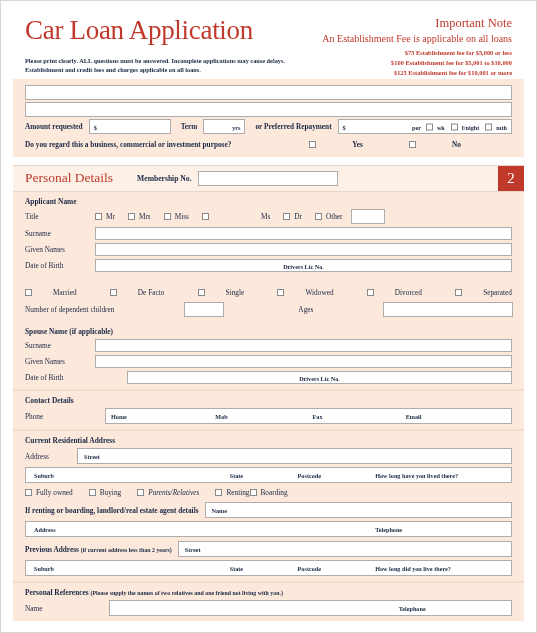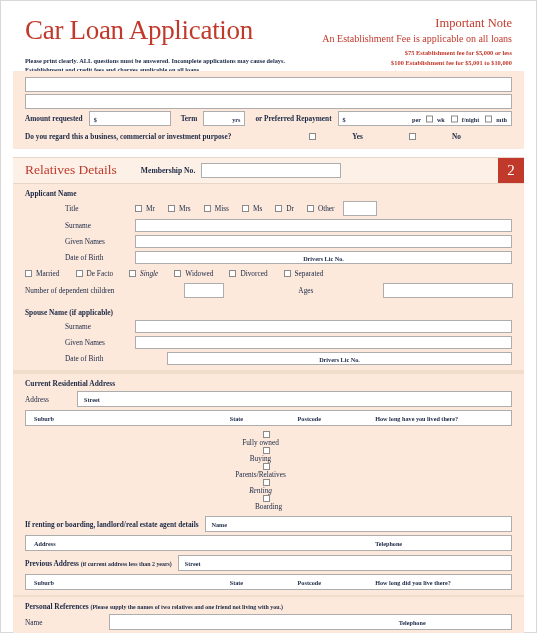--- a/index.html
+++ b/index.html
@@ -14,21 +14,21 @@
     width: 537px; height: 633px;
     background: #ffffff;
     border: 1px solid #d8d8d8;
     padding: 0;
   }
 
   
   .doc-header {
     position: relative;
     padding: 16px 24px 6px 24px;
-    height: 70px;
+    height: 78px;
   }
   .title {
     color: #c0392b;
     font-size: 27px;
     font-weight: normal;
     letter-spacing: -0.3px;
     line-height: 1;
     font-family: "Liberation Serif", serif;
   }
   .print-note {
@@ -85,21 +85,21 @@
 
   
   .row { display: flex; align-items: center; margin-bottom: 3px; }
   .row:last-child { margin-bottom: 0; gap: 32px; }
   .lbl {
     font-size: 7.3px; color: #1a2744;
     font-family: "Liberation Serif", serif;
     white-space: nowrap;
   }
   .lbl.b { font-weight: bold; }
-  .lbl.w70  { width: 70px; margin-left: 40px; }
+  .lbl.w70  { width: 70px; }
   .lbl.w52  { width: 52px; }
   .lbl.w48  { width: 48px; }
   .box {
     background: #ffffff;
     border: 1px solid #adadad;
     height: 13px;
     flex: 1;
     position: relative;
   }
   .box.h15 { height: 15px; }
@@ -187,40 +187,40 @@
         <span class="cbx"></span>
         <span class="lbl b" style="margin-right:14px;">Yes</span>
         <span class="cbx"></span>
         <span class="lbl b">No</span>
       </div>
     </div>
   </div>
 
   <div class="section" style="margin-top:8px;">
     <div class="sec-band">
-      <span class="sec-title">Relatives Details</span>
+      <span class="sec-title">Personal Details</span>
       <span class="lbl b" style="margin-left:24px; font-size:7.6px;">Membership No.</span>
       <span class="spacer6"></span>
       <div class="box h15" style="flex:0 0 140px;"></div>
       <span class="sec-badge">2</span>
     </div>
 
     <div class="sec-body tight">
       <div class="subhdr">Applicant Name</div>
 
       <div class="row">
         <span class="lbl w70">Title</span>
         <span class="cbx"></span>
         <span class="lbl" style="margin-right:13px;">Mr</span>
         <span class="cbx"></span>
         <span class="lbl" style="margin-right:13px;">Mrs</span>
         <span class="cbx"></span>
         <span class="lbl" style="margin-right:13px;">Miss</span>
         <span class="cbx"></span>
-        <span class="lbl" style="margin-right:13px;">Ms</span>
+        <span class="lbl" style="margin-right:13px;margin-left:48px;">Ms</span>
         <span class="cbx"></span>
         <span class="lbl" style="margin-right:13px;">Dr</span>
         <span class="cbx"></span>
         <span class="lbl" style="margin-right:8px;">Other</span>
         <div class="box h15" style="flex:0 0 34px;"></div>
       </div>
 
       <div class="row">
         <span class="lbl w70">Surname</span>
         <div class="box"></div>
@@ -229,27 +229,27 @@
         <span class="lbl w70">Given Names</span>
         <div class="box"></div>
       </div>
       <div class="row">
         <span class="lbl w70">Date of Birth</span>
         <div class="box">
           <span class="inbox-lbl" style="left:50%; transform:translate(-50%,-50%);">Drivers Lic No.</span>
         </div>
       </div>
 
-      <div class="row" style="margin-top:5px;">
+      <div class="row" style="margin-top:16px;justify-content:space-between;">
         <span class="cbx"></span>
         <span class="lbl" style="margin-right:16px;">Married</span>
         <span class="cbx"></span>
         <span class="lbl" style="margin-right:16px;">De Facto</span>
         <span class="cbx"></span>
-        <span class="lbl" style="margin-right:16px;font-style:italic;">Single</span>
+        <span class="lbl" style="margin-right:16px;">Single</span>
         <span class="cbx"></span>
         <span class="lbl" style="margin-right:16px;">Widowed</span>
         <span class="cbx"></span>
         <span class="lbl" style="margin-right:16px;">Divorced</span>
         <span class="cbx"></span>
         <span class="lbl">Separated</span>
       </div>
 
       <div class="row" style="margin-top:5px;text-align:center;">
         <span class="lbl">Number of dependent children</span>
@@ -275,49 +275,61 @@
       <div class="row">
         <span class="lbl w70">Date of Birth</span>
         <div class="box">
           <span class="inbox-lbl" style="left:50%; transform:translate(-50%,-50%);">Drivers Lic No.</span>
         </div>
       </div>
     </div>
 
     <div class="sep"></div>
 
+    <div class="sec-body tight">
+      <div class="subhdr">Contact Details</div>
+      <div class="row">
+        <span class="lbl w48">Phone</span>
+        <div class="box tall">
+          <span class="inbox-lbl" style="left:5px;">Home</span>
+          <span class="inbox-lbl" style="left:27%;">Mob</span>
+          <span class="inbox-lbl" style="left:51%;">Fax</span>
+          <span class="inbox-lbl" style="left:74%;">Email</span>
+        </div>
+      </div>
+    </div>
 
     <div class="sep"></div>
 
     <div class="sec-body tight">
       <div class="subhdr">Current Residential Address</div>
       <div class="row">
         <span class="lbl w52">Address</span>
         <div class="box tall">
           <span class="inbox-lbl" style="left:6px;">Street</span>
         </div>
       </div>
       <div class="row">
         <div class="box tall">
           <span class="inbox-lbl" style="left:8px;">Suburb</span>
           <span class="inbox-lbl" style="left:42%;">State</span>
           <span class="inbox-lbl" style="left:56%;">Postcode</span>
           <span class="inbox-lbl" style="left:72%;">How long have you lived there?</span>
         </div>
       </div>
 
-      <div class="row" style="margin-top:5px;flex-direction:column;">
+      <div class="row" style="margin-top:5px;">
         <span class="cbx"></span>
         <span class="lbl" style="margin-right:16px;">Fully owned</span>
         <span class="cbx"></span>
         <span class="lbl" style="margin-right:16px;">Buying</span>
         <span class="cbx"></span>
-        <span class="lbl" style="margin-right:16px;">Parents/Relatives</span>
-        <span class="cbx"></span>
-        <span class="lbl" style="margin-right:16px;font-style:italic;">Renting</span>
+        <span class="lbl" style="margin-right:16px;font-style:italic;">Parents/Relatives</span>
+        <span class="cbx"></span>
+        <span class="lbl" style="">Renting</span>
         <span class="cbx"></span>
         <span class="lbl">Boarding</span>
       </div>
 
       <div class="row" style="margin-top:5px;">
         <span class="lbl b">If renting or boarding, landlord/real estate agent details</span>
         <span class="spacer6"></span>
         <div class="box tall">
           <span class="inbox-lbl" style="left:6px;">Name</span>
         </div>

